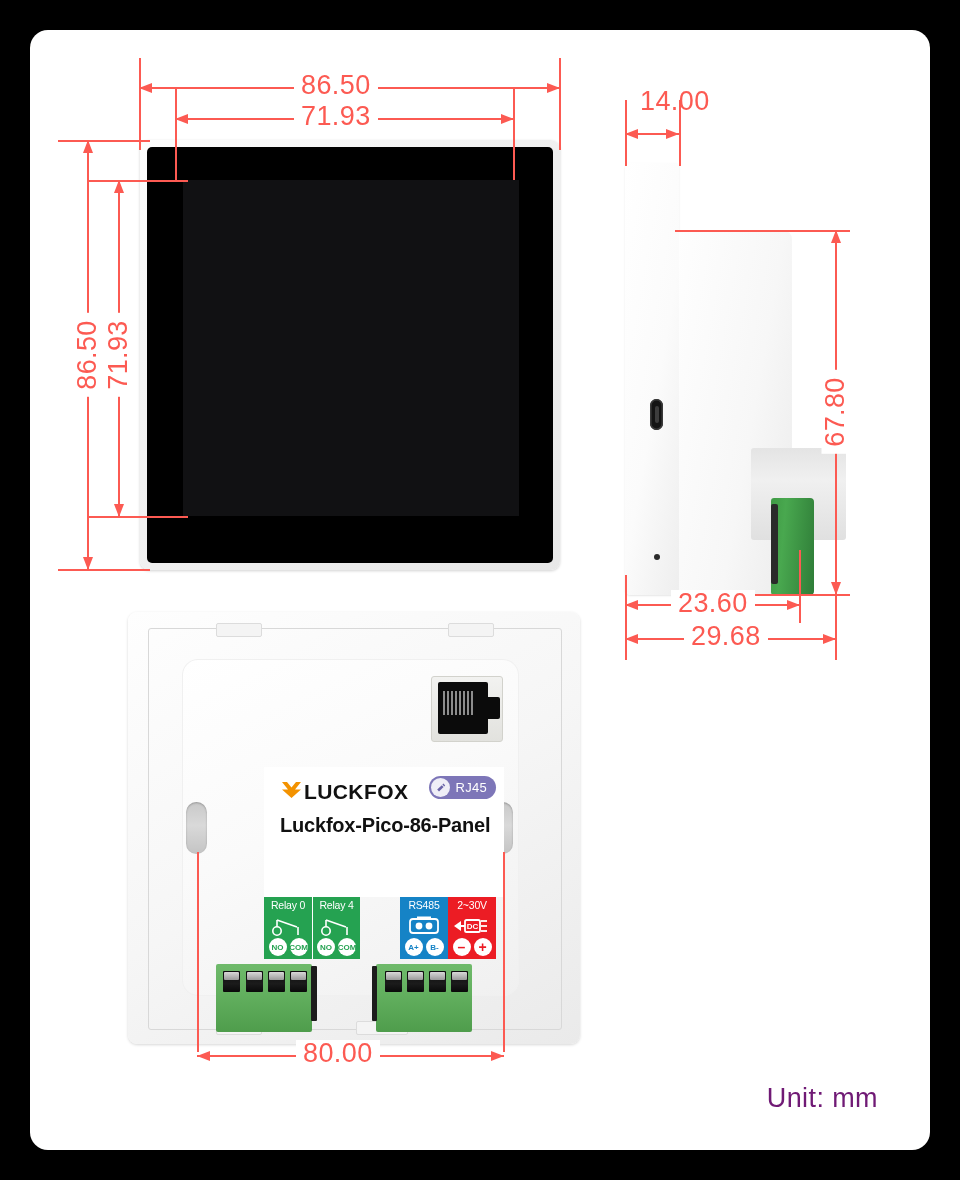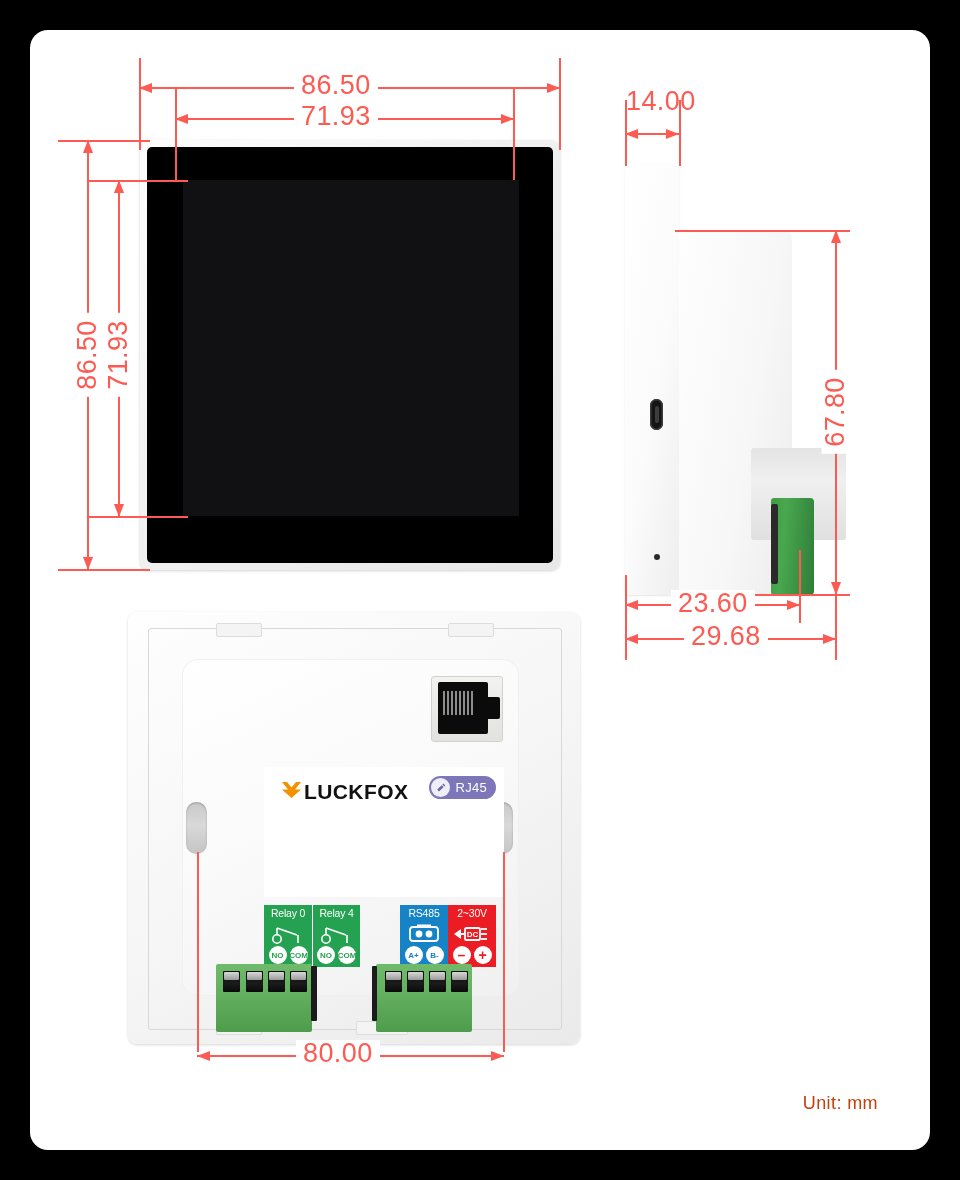--- a/index.html
+++ b/index.html
@@ -169,21 +169,21 @@
     padding:0 9px 0 2px;gap:5px;
   }
   #rj45-badge-icon{
     width:19px;height:19px;border-radius:50%;background:#efeef7;
     display:flex;align-items:center;justify-content:center;
     font-size:11px;color:#6a63a8;
   }
   #rj45-badge-text{color:#fff;font-size:13px;font-weight:500;letter-spacing:.3px;}
 
   
-  #legend{position:absolute;left:136px;top:285px;display:flex;margin-top:8px;}
+  #legend{position:absolute;left:136px;top:285px;display:flex;}
   .tile{
     width:48px;height:62px;position:relative;
     display:flex;flex-direction:column;align-items:center;
     color:#fff;box-sizing:border-box;padding-top:3px;
   }
   .tile.green{background:#25a251;}
   .tile.blue{background:#1583c6;}
   .tile.red{background:#ec1c24;}
   .tile-title{font-size:10.5px;font-weight:500;letter-spacing:-.2px;line-height:1.1;}
   .pin-row{position:absolute;bottom:3px;left:0;width:100%;display:flex;justify-content:center;gap:3px;}
@@ -214,22 +214,22 @@
     background:linear-gradient(180deg,#0d0d0d 0%,#1b1b1b 60%,#0a0a0a 100%);
     border-radius:1px;
   }
   .screw::before{
     content:"";position:absolute;left:1px;top:1px;width:15px;height:8px;
     background:linear-gradient(180deg,#d8d8d8 0%,#9a9a9a 100%);border-radius:1px;
   }
 
   
   #unit-note{
-    position:absolute;right:52px;bottom:36px;color:#c2410c;
-    font-size:18px;letter-spacing:.4px;
+    position:absolute;right:52px;bottom:36px;color:#701a75;
+    font-size:27px;letter-spacing:.4px;
   }
 </style>
 </head>
 <body>
 
 <div id="page">
   <div id="card-border">
     <div id="card">
       <div id="stage">
 
@@ -270,21 +270,21 @@
           </div>
           <div id="side-body">
             <div id="side-recess"></div>
           </div>
           <div id="side-green"></div>
         </div>
 
         <div class="ext-line vline" style="left:595px;top:70px;height:66px;"></div>
         <div class="ext-line vline" style="left:649px;top:70px;height:66px;"></div>
         <div class="dim-h" style="left:595px;top:103px;width:54px;"></div>
-        <div class="dim-label" style="left:596px;top:58px;">14.00</div>
+        <div class="dim-label" style="left:610px;top:58px;">14.00</div>
 
         <div class="ext-line hline" style="left:645px;top:200px;width:175px;"></div>
         <div class="ext-line hline" style="left:700px;top:564px;width:120px;"></div>
         <div class="dim-v" style="left:805px;top:200px;height:365px;"></div>
         <div class="dim-label vert" style="left:805px;top:382px;transform:translate(-50%,-50%) rotate(-90deg);background:#fff;padding:0 7px;">67.80</div>
 
         <div class="ext-line vline" style="left:595px;top:545px;height:85px;"></div>
         <div class="ext-line vline" style="left:769px;top:520px;height:73px;"></div>
         <div class="ext-line vline" style="left:805px;top:520px;height:110px;"></div>
 
@@ -329,20 +329,21 @@
             <div id="silk">
               <div id="brand-row">
                 <span>
                   <svg width="24" height="19" viewBox="0 0 24 19" aria-hidden="true">
                     <path d="M2 1 L7 1 L11.5 6.5 L16 1 L21 1 L15 8.5 L21 8.5 L11.5 17 L2 8.5 L8 8.5 Z" fill="#F39200"></path>
                     <path d="M8.5 9.8 L14.5 9.8 L11.5 13.2 Z" fill="#F39200"></path>
                   </svg>
                 </span>
                 <span id="brand-text">LUCKFOX</span>
               </div>
+              <div id="product-name">Luckfox-Pico-86-Panel</div>
               <div id="rj45-badge">
                 <span id="rj45-badge-icon">
                   <svg width="12" height="12" viewBox="0 0 12 12" aria-hidden="true">
                     <path d="M2.2 7.6 L6.8 3.2 L8.6 5.0 L4.0 9.4 Z" fill="#6a63a8"></path>
                     <path d="M7.4 2.6 L9.2 4.4 L10.2 3.4 L8.4 1.6 Z" fill="#6a63a8"></path>
                   </svg>
                 </span>
                 <span id="rj45-badge-text">RJ45</span>
               </div>
             </div>

